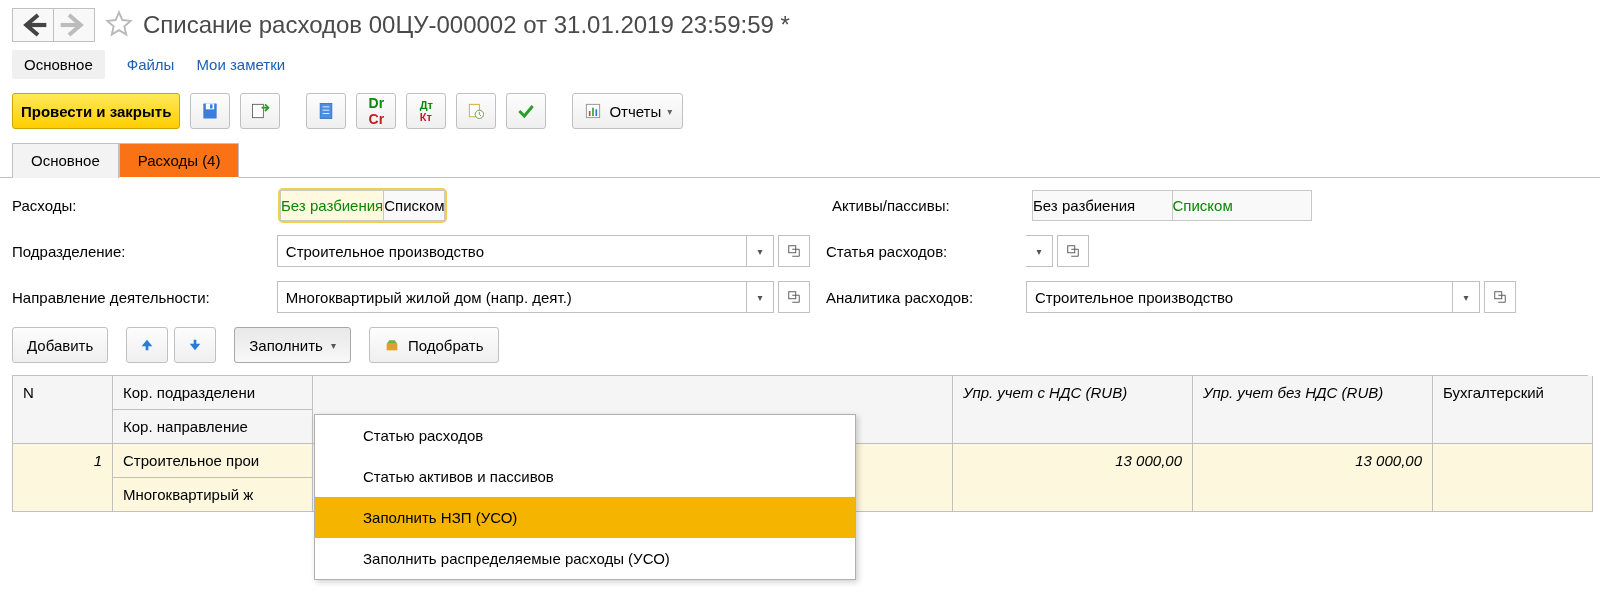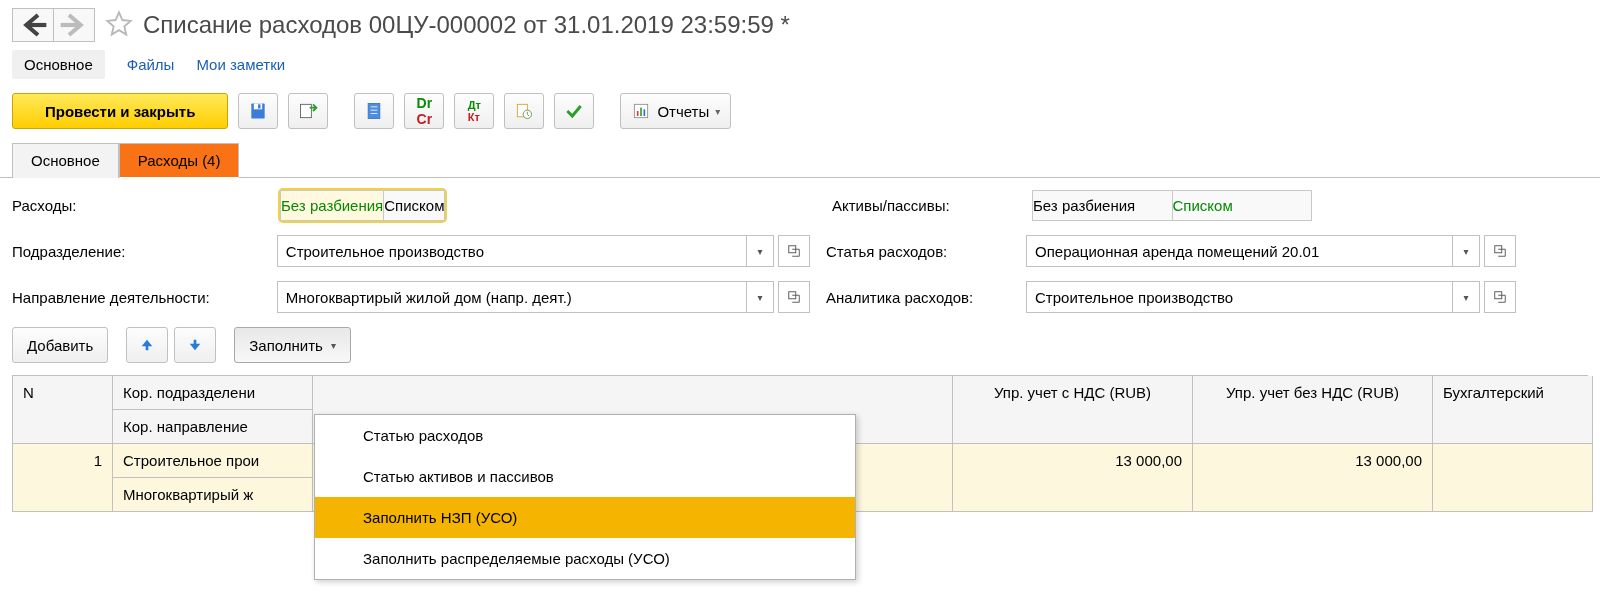--- a/index.html
+++ b/index.html
@@ -80,21 +80,21 @@
     align-items: center;
     justify-content: center;
     padding: 0 10px;
     cursor: pointer;
     border-radius: 3px;
   }
   .btn-yellow {
     background: linear-gradient(#ffe95a, #ffce00);
     border: 1px solid var(--yellow-btn-border);
     font-weight: bold;
-    padding: 0 32px;
+    padding: 0 8px;
   }
   .icon-btn { width: 38px; padding: 0; }
   .btn svg { width: 20px; height: 20px; }
   .btn .dd { margin-left: 6px; font-size: 10px; color: #666; }
   .tabs {
     display: flex;
     padding: 0 12px;
     border-bottom: 1px solid var(--border);
     gap: 0;
   }
@@ -229,21 +229,21 @@
   }
   .hcell.sub { border-top: none; }
   .dcell {
     background: var(--pale-yellow);
     border-bottom: 1px solid var(--border);
     border-right: 1px solid var(--border);
     padding: 8px 10px;
     white-space: nowrap;
     overflow: hidden;
   }
-  .num-cell { text-align: center; }
+  .num-cell { text-align: left; font-style: italic; }
   
   .dropdown-menu {
     position: absolute;
     left: 314px;
     top: 414px;
     width: 540px;
     background: #ffffff;
     border: 1px solid #b0b0b0;
     box-shadow: 2px 2px 6px rgba(0,0,0,0.2);
     z-index: 100;
@@ -377,21 +377,20 @@
       <div class="input-open">
         <svg viewBox="0 0 24 24">
             <rect x="3" y="3" width="12" height="12" fill="none" stroke="#555" stroke-width="1.6"></rect>
             <path d="M9 9 L21 9 L21 21 L9 21" fill="none" stroke="#555" stroke-width="1.6"></path>
           </svg>
       </div>
     </div>
     <div class="right-col">
       <div class="right-label">Статья расходов:</div>
       <div class="input-combo right">
-        <div class="input-text">Операционная аренда помещений 20.01</div>
         <div class="input-dd">▾</div>
         <div class="input-open">
           <svg viewBox="0 0 24 24">
               <rect x="3" y="3" width="12" height="12" fill="none" stroke="#555" stroke-width="1.6"></rect>
               <path d="M9 9 L21 9 L21 21 L9 21" fill="none" stroke="#555" stroke-width="1.6"></path>
             </svg>
         </div>
       </div>
       <div style="width:56px;"></div>
     </div>
@@ -438,20 +437,27 @@
       <div class="tool-btn small">
         <svg viewBox="0 0 24 24">
             <path d="M12 20 L4 10 L10 10 L10 4 L14 4 L14 10 L20 10 Z" fill="#2a7ad8"></path>
           </svg>
       </div>
     </div>
     <div class="tool-btn pressed">
       <span>Заполнить</span>
       <span style="font-size:10px;color:#555;">▾</span>
     </div>
+    <div class="tool-btn">
+      <svg viewBox="0 0 24 24">
+          <rect x="4" y="10" width="16" height="10" fill="#e0a030"></rect>
+          <path d="M4 10 L8 5 L16 5 L20 10" fill="#70b040"></path>
+        </svg>
+      <span>Подобрать</span>
+    </div>
   </div>
 
   <div class="table-wrap">
     <div class="grid">
       <div class="hcell" style="grid-row:span 2; display:flex; align-items:flex-start;">N</div>
       <div class="hcell">Кор. подразделени</div>
       <div class="hcell" style="grid-row:span 2;"></div>
       <div class="hcell num-cell" style="grid-row:span 2;">Упр. учет с НДС (RUB)</div>
       <div class="hcell num-cell" style="grid-row:span 2;">Упр. учет без НДС (RUB)</div>
       <div class="hcell" style="grid-row:span 2;">Бухгалтерский</div>

